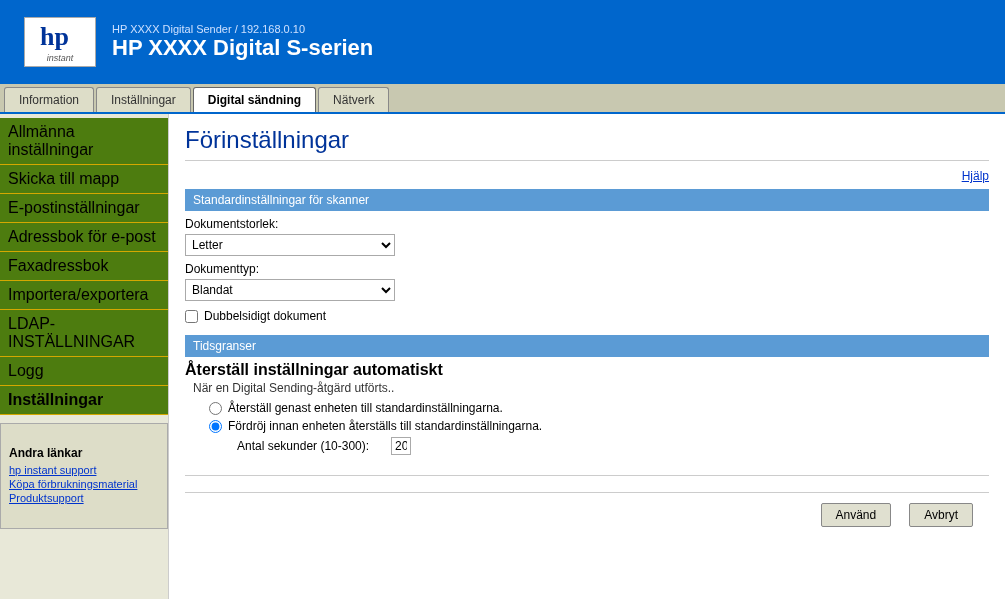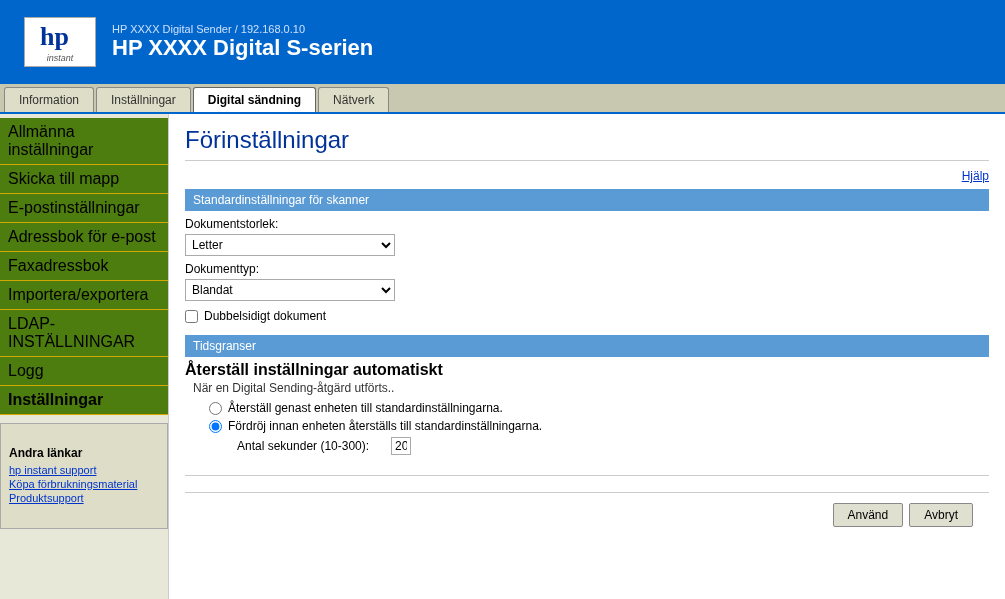--- a/index.html
+++ b/index.html
@@ -46,21 +46,21 @@
 
     
     .timeout-title { font-weight: bold; font-size: 16px; margin-bottom: 2px; }
     .timeout-desc { font-size: 12px; margin-left: 8px; margin-bottom: 6px; color: #333; }
     .radio-row { display: flex; align-items: center; gap: 6px; margin: 4px 0 4px 24px; font-size: 12px; }
     .radio-row input { width: 13px; height: 13px; }
     .seconds-row { display: flex; align-items: center; gap: 22px; margin-left: 52px; margin-top: 4px; font-size: 12px; }
     .seconds-input { width: 20px; border: 1px solid #aaa; padding: 1px 3px; font-size: 12px; }
 
     
-    #footer { display: flex; justify-content: flex-end; gap: 6px; padding: 10px 16px; border-top: 1px solid #ccc; background: white; margin-top: 16px; }
+    #footer { display: flex; justify-content: flex-end; gap: 18px; padding: 10px 16px; border-top: 1px solid #ccc; background: white; margin-top: 16px; }
     .btn { padding: 4px 14px; border: 1px solid #888; background: #e0e0d0; cursor: pointer; font-size: 12px; border-radius: 2px; }
   </style>
 </head>
 <body>
 
 <div id="header">
   <div id="logo-box">
     <div id="logo-hp">
       <svg width="44" height="30" viewBox="0 0 44 30">
         <rect width="44" height="30" fill="white"></rect>

